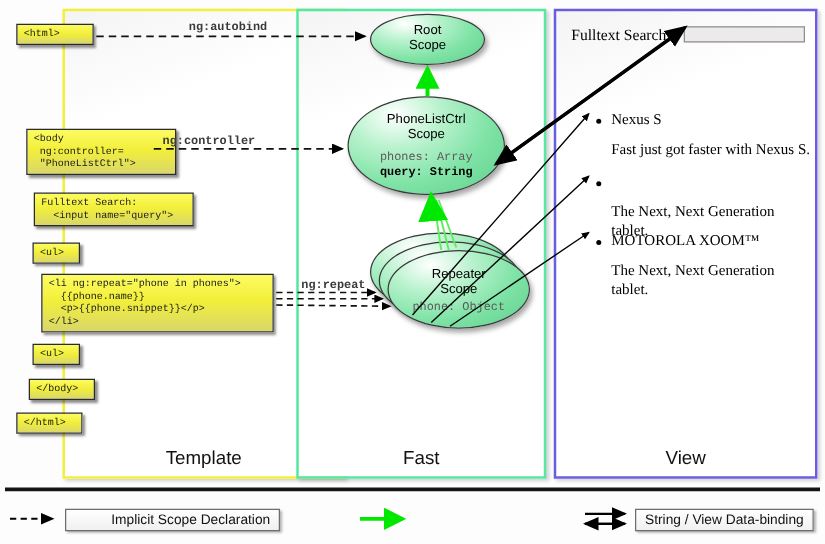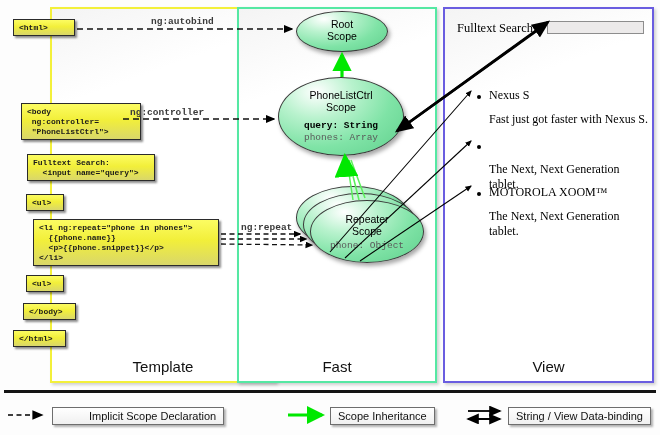--- a/index.html
+++ b/index.html
@@ -45,21 +45,21 @@
   
   .codebox {
     position: absolute;
     background: linear-gradient(180deg,#fcfc62 0%, #f2ef3a 45%, #d9d76a 100%);
     border: 1px solid #2b2b2b;
     box-shadow: 2px 2px 2px rgba(0,0,0,0.45);
     font-family: "Liberation Mono", monospace;
     font-size: 8px;
     line-height: 10px;
     color: #1a1a1a;
-    font-weight: bold;
+    font-weight: normal;
     white-space: pre;
     padding: 2px 5px;
     box-sizing: border-box;
   }
 
   
   .ellipse {
     position: absolute;
     border-radius: 50%;
     background: radial-gradient(ellipse at 30% 18%, #ffffff 0%, #b8f2cd 30%, #7fe3a6 62%, #5fcf8c 100%);
@@ -168,22 +168,22 @@
 
   <div class="ellipse" style="left:296px; top:11px; width:92px; height:41px; padding-top:6px;">
     <div class="etitle">Root</div>
     <div class="etitle">Scope</div>
   </div>
 
   <div class="ellipse" style="left:278px; top:77px; width:126px; height:79px; padding-top:11px;">
     <div class="etitle">PhoneListCtrl</div>
     <div class="etitle">Scope</div>
     <div style="height:7px"></div>
+    <div class="eprop dim">phones: Array</div>
     <div class="eprop bold">query: String</div>
-    <div class="eprop dim">phones: Array</div>
   </div>
 
   <div class="ellipse" style="left:296px; top:186px; width:114px; height:63px;"></div>
   <div class="ellipse" style="left:303px; top:193px; width:114px; height:63px;"></div>
   <div class="ellipse" style="left:310px; top:200px; width:114px; height:63px; padding-top:12px;">
     <div class="etitle">Repeater</div>
     <div class="etitle">Scope</div>
     <div style="height:3px"></div>
     <div class="eprop dim">phone: Object</div>
   </div>
@@ -262,16 +262,15 @@
       </marker>
     </defs>
     <line x1="8" y1="415" x2="42" y2="415" stroke="#000" stroke-width="1.6" stroke-dasharray="5,3.5" marker-end="url(#lg-black)"></line>
     <line x1="288" y1="415" x2="322" y2="415" stroke="#00e800" stroke-width="3" marker-end="url(#lg-green)"></line>
     <line x1="468" y1="411" x2="500" y2="411" stroke="#000" stroke-width="1.8" marker-end="url(#lg-black-l)"></line>
     <line x1="500" y1="419" x2="468" y2="419" stroke="#000" stroke-width="1.8" marker-end="url(#lg-black-l)"></line>
     <line x1="468" y1="419" x2="500" y2="419" stroke="#000" stroke-width="1.8" marker-end="url(#lg-black-l)"></line>
   </svg>
 
   <div class="legend-box" style="left:52px; top:407px;padding-left:36px;">Implicit Scope Declaration</div>
-  <div class="legend-box" style="left:330px; top:407px;">Scope Inheritance</div>
   <div class="legend-box" style="left:508px; top:407px;">String / View Data-binding</div>
 
 </div>
 
 </body></html>

